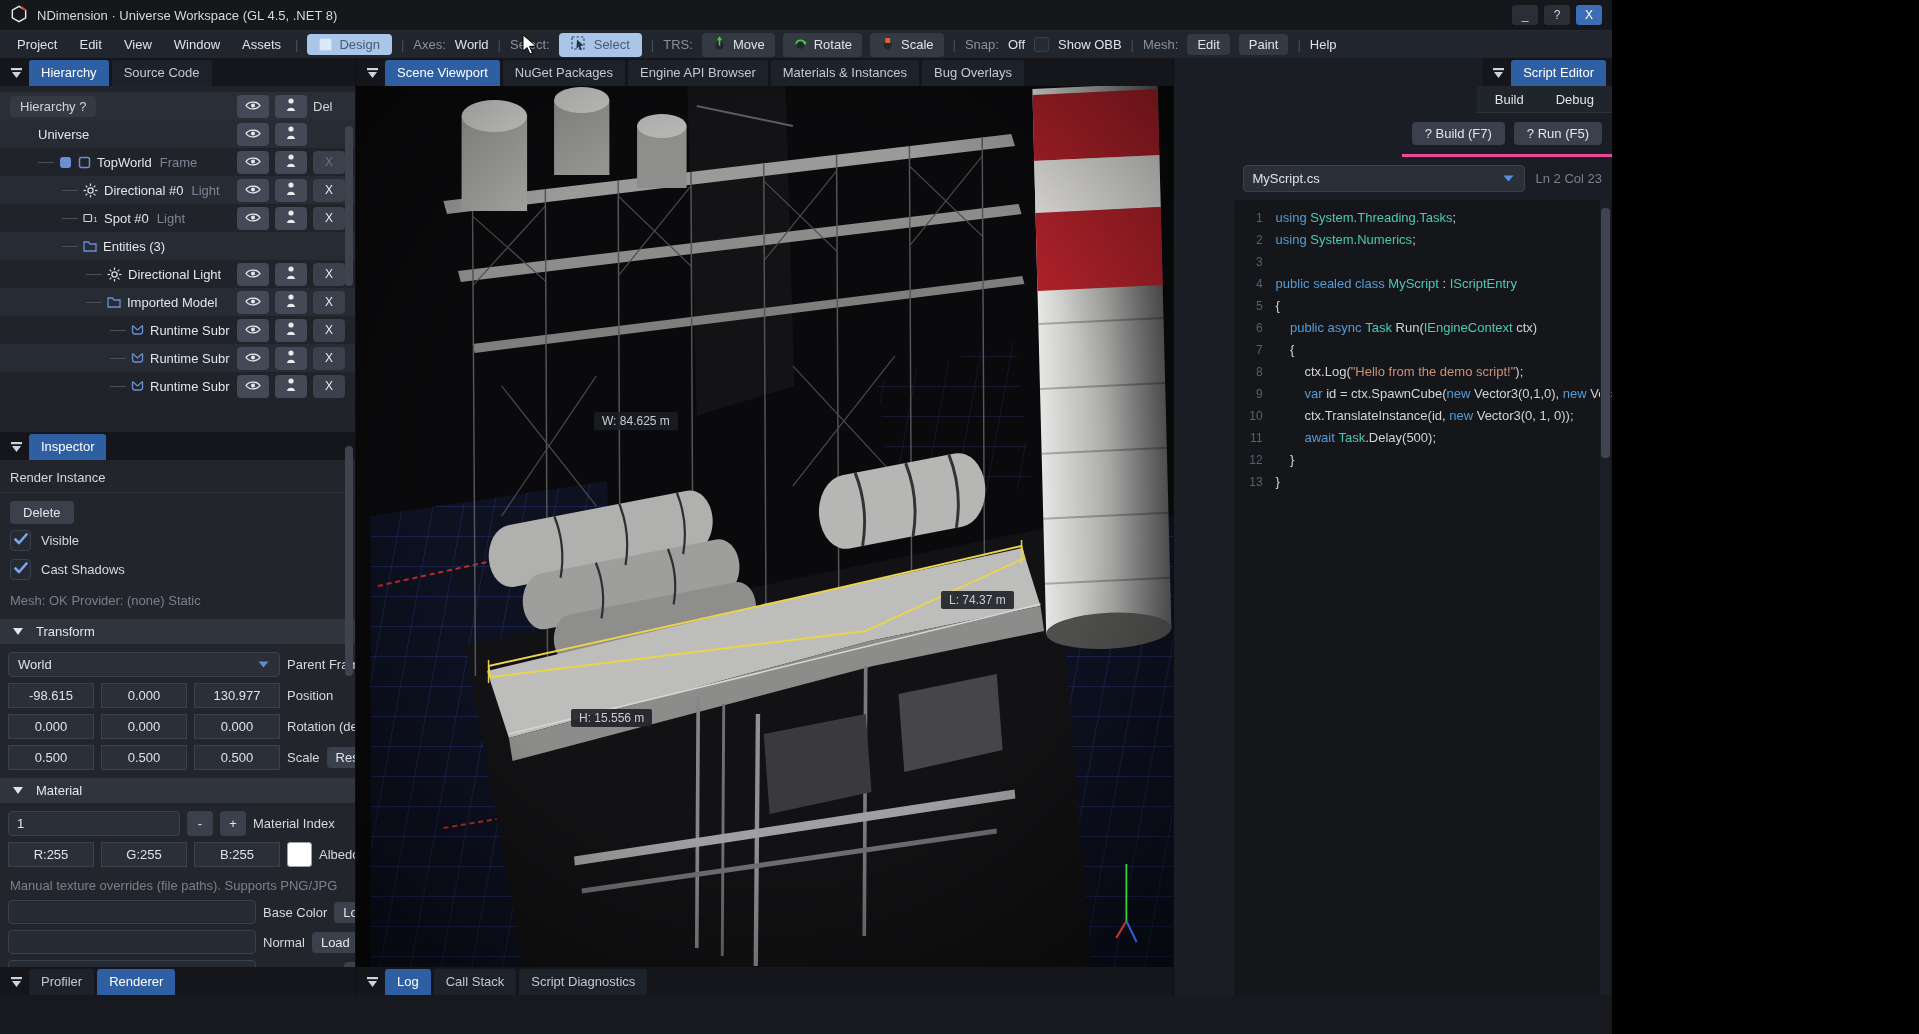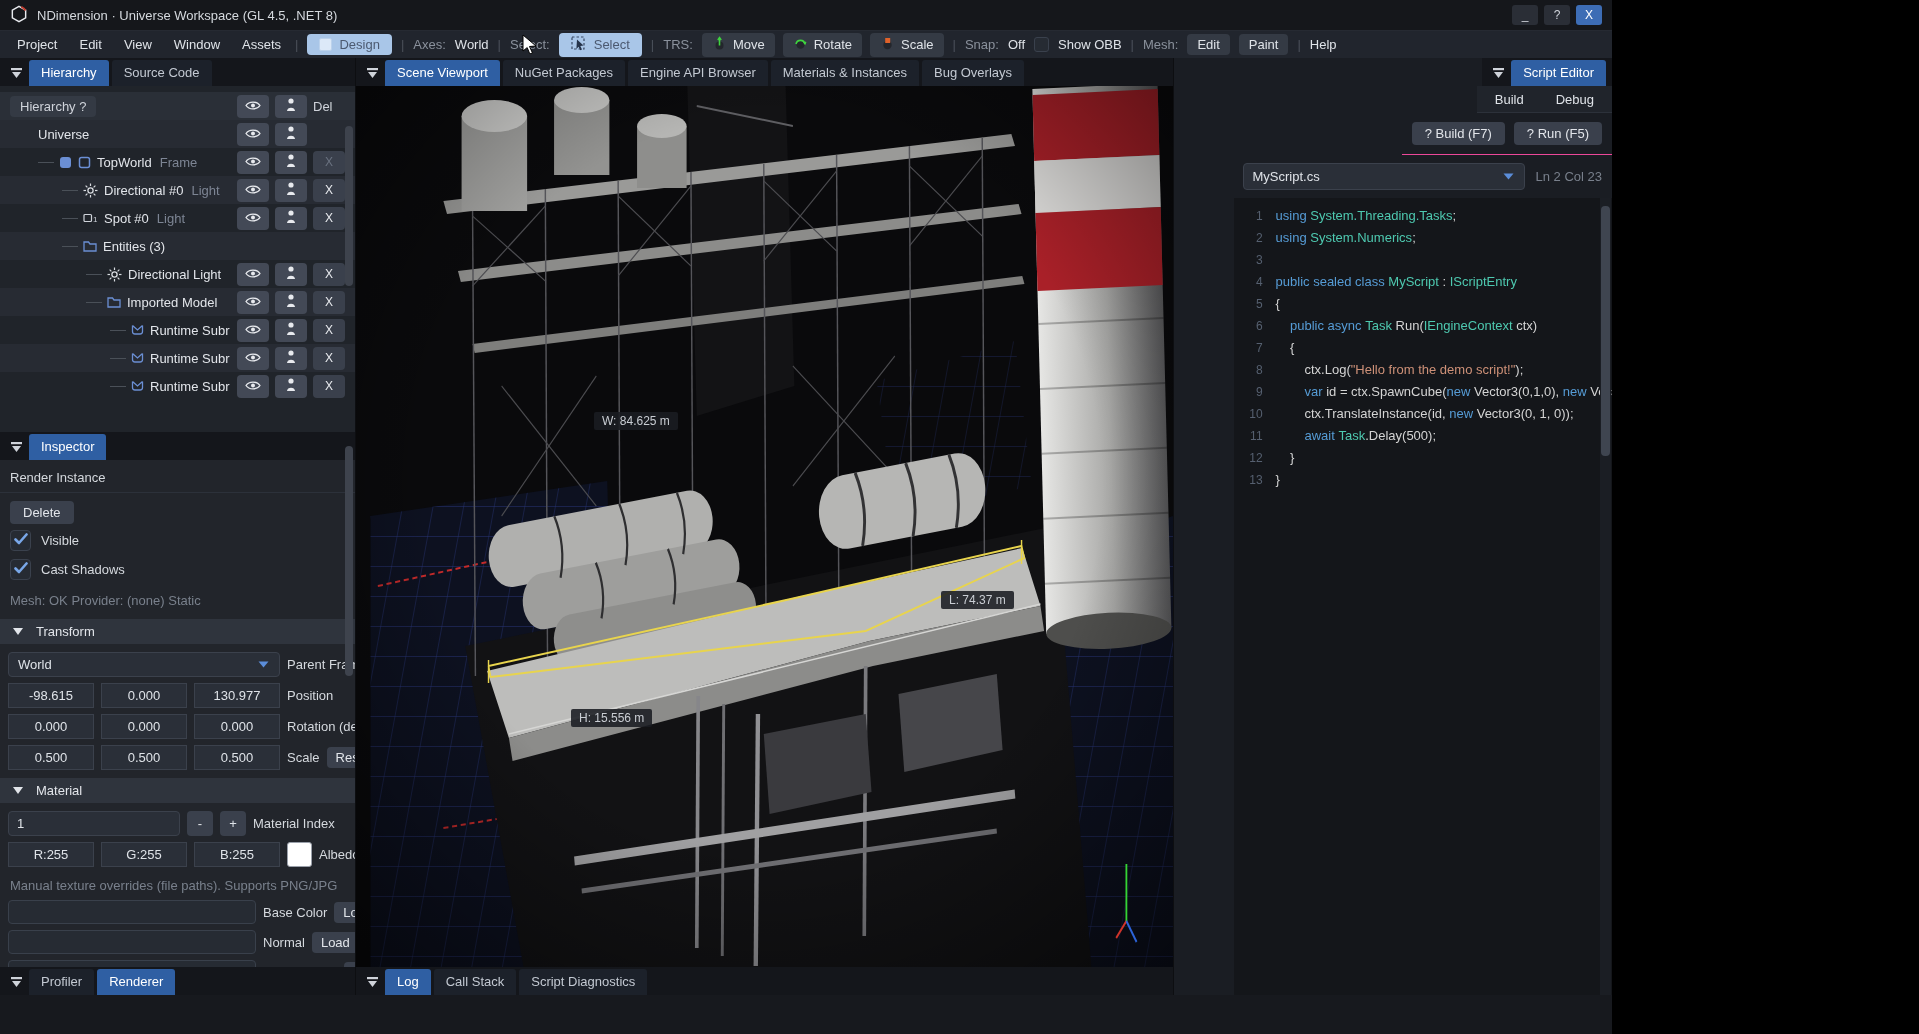--- a/index.html
+++ b/index.html
@@ -91,21 +91,21 @@
 
   
   .viewport { flex:1; position:relative; overflow:hidden; background:#0a0a0c; }
   .viewport svg.scene { position:absolute; inset:0; width:100%; height:100%; }
   .measure { position:absolute; background:rgba(26,29,34,.88); color:#c9cdd3; font-size:12px;
              padding:2px 8px; border-radius:2px; white-space:nowrap; }
 
   
   .se-menubar { height:27px; display:flex; gap:22px; align-items:center; padding:0 13px; background:#20242b;
                 border-bottom:1px solid #2c313a; flex:none; }
-  .se-btnrow { display:flex; gap:9px; padding:9px 10px; border-bottom:1px solid #ec4899; flex:none; }
+  .se-btnrow { display:flex; gap:9px; padding:9px 10px; border-bottom:3px solid #ec4899; flex:none; }
   .se-filerow { display:flex; align-items:center; gap:11px; padding:8px 10px; flex:none; }
   .se-file { width:282px; height:27px; background:#2a2f38; border:1px solid #3b414c; border-radius:4px;
              display:flex; align-items:center; justify-content:space-between; padding:0 9px; }
   .se-caret { color:#79808c; }
   .code { flex:1; background:#14161a; padding-top:7px; position:relative; overflow:hidden; }
   .code-line { display:flex; height:22px; line-height:22px; white-space:pre; font-size:13px; }
   .ln { width:42px; text-align:right; padding-right:13px; color:#566070; font-size:12px; flex:none; }
   .tok-k { color:#569cd6; } .tok-t { color:#4ec9b0; } .tok-s { color:#ce9178; } .tok-d { color:#d4d4d4; }
   .code-sb { position:absolute; right:1px; top:0; width:11px; height:100%; background:#1b1e24; }
   .code-sb-thumb { position:absolute; right:1px; top:8px; width:9px; height:250px; background:#3f4550; border-radius:4px; }

